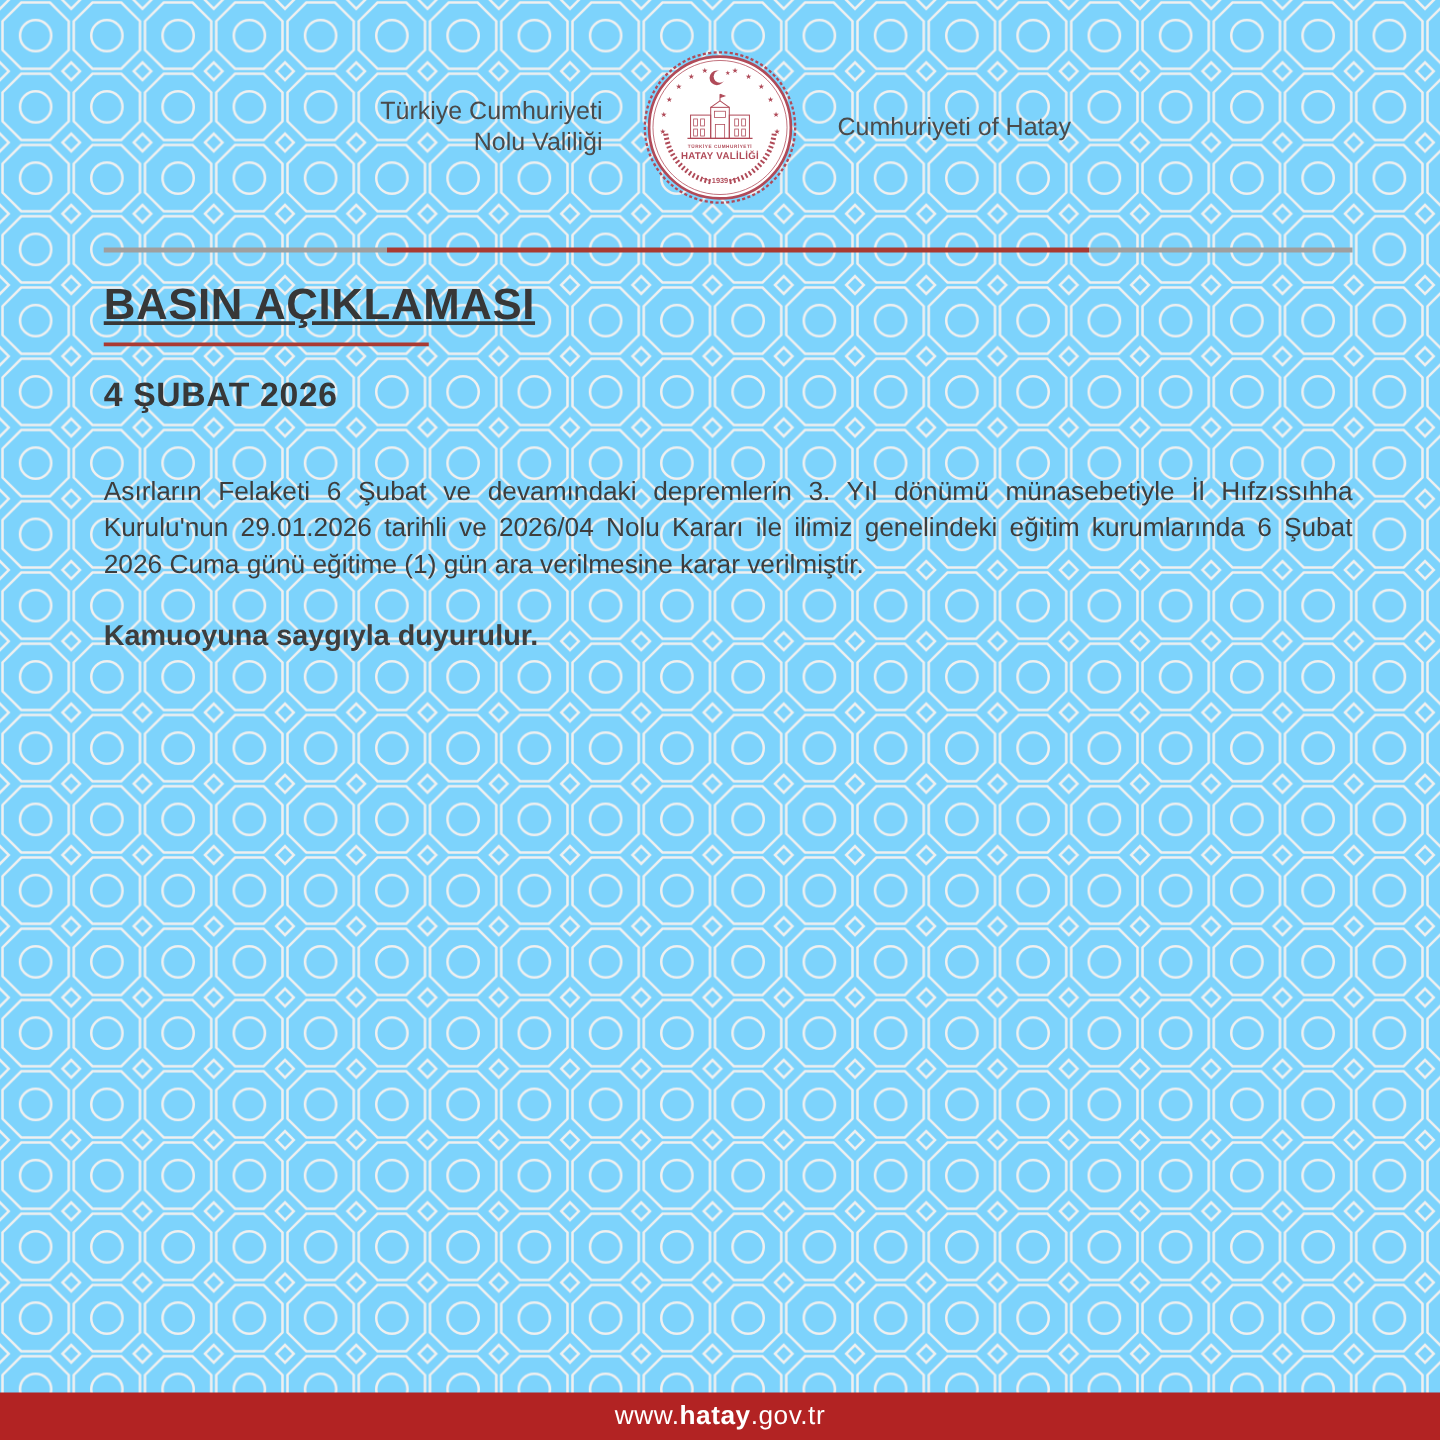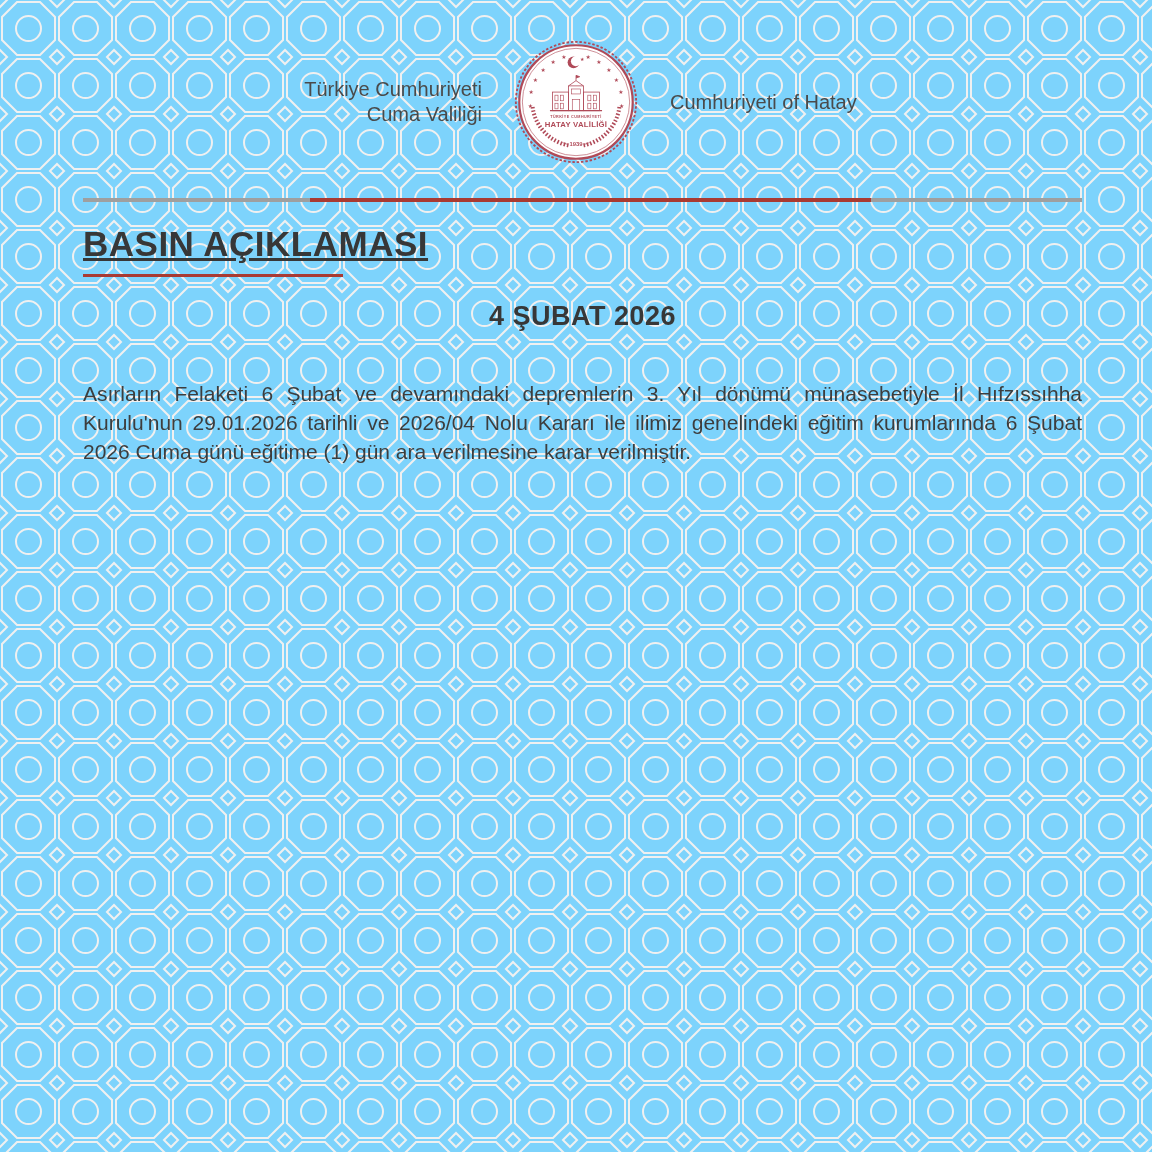--- a/index.html
+++ b/index.html
@@ -51,21 +51,21 @@
     letter-spacing: 0.5px;
     color: var(--heading-text, #373737);
     text-decoration: underline;
   }
   .title-underline {
     width: 260px; height: 3px; margin-top: 10px;
     background: var(--divider-red, #a93a32);
   }
   .doc-date {
     margin-top: 24px;
-    text-align: center;
+    text-align: left;
     font-size: 27px;
     font-weight: bold;
     letter-spacing: 0.5px;
     color: var(--heading-text, #373737);
   }
   .para {
     margin: 0;
     font-size: 21px;
     line-height: 1.38;
     text-align: justify;
@@ -117,21 +117,21 @@
       </pattern>
     </defs>
     <rect width="1152" height="1152" fill="url(#geo)"></rect>
   </svg>
 
   <div class="content">
 
     <div class="header">
       <div class="header-side left">
         <div>Türkiye Cumhuriyeti</div>
-        <div>Cuma Valiliği</div>
+        <div>Nolu Valiliği</div>
       </div>
 
       <div class="seal">
         <svg viewBox="0 0 200 200" xmlns="http://www.w3.org/2000/svg">
 
           <g>
             <circle cx="100" cy="100" r="97" fill="none" stroke="currentColor" stroke-width="3" stroke-dasharray="4 3"></circle>
             <circle cx="100" cy="100" r="91.5" fill="#ffffff" stroke="currentColor" stroke-width="3.5"></circle>
             <circle cx="100" cy="100" r="86.5" fill="none" stroke="currentColor" stroke-width="1"></circle>
           </g>
@@ -202,17 +202,21 @@
     <div class="divider"></div>
 
     <div class="doc">
       <h1 class="title">BASIN AÇIKLAMASI</h1>
       <div class="title-underline"></div>
 
       <div class="doc-date">4 ŞUBAT 2026</div>
 
       <p class="para first">Asırların Felaketi 6 Şubat ve devamındaki depremlerin 3. Yıl dönümü münasebetiyle İl Hıfzıssıhha Kurulu'nun 29.01.2026 tarihli ve 2026/04 Nolu Kararı ile ilimiz genelindeki eğitim kurumlarında 6 Şubat 2026 Cuma günü eğitime (1) gün ara verilmesine karar verilmiştir.</p>
 
+      <p class="closing">Kamuoyuna saygıyla duyurulur.</p>
     </div>
 
+    <div class="footer">
+      <span><span>www.</span><b>hatay</b><span>.gov.tr</span></span>
+    </div>
 
   </div>
 </div>
 
 </body></html>

